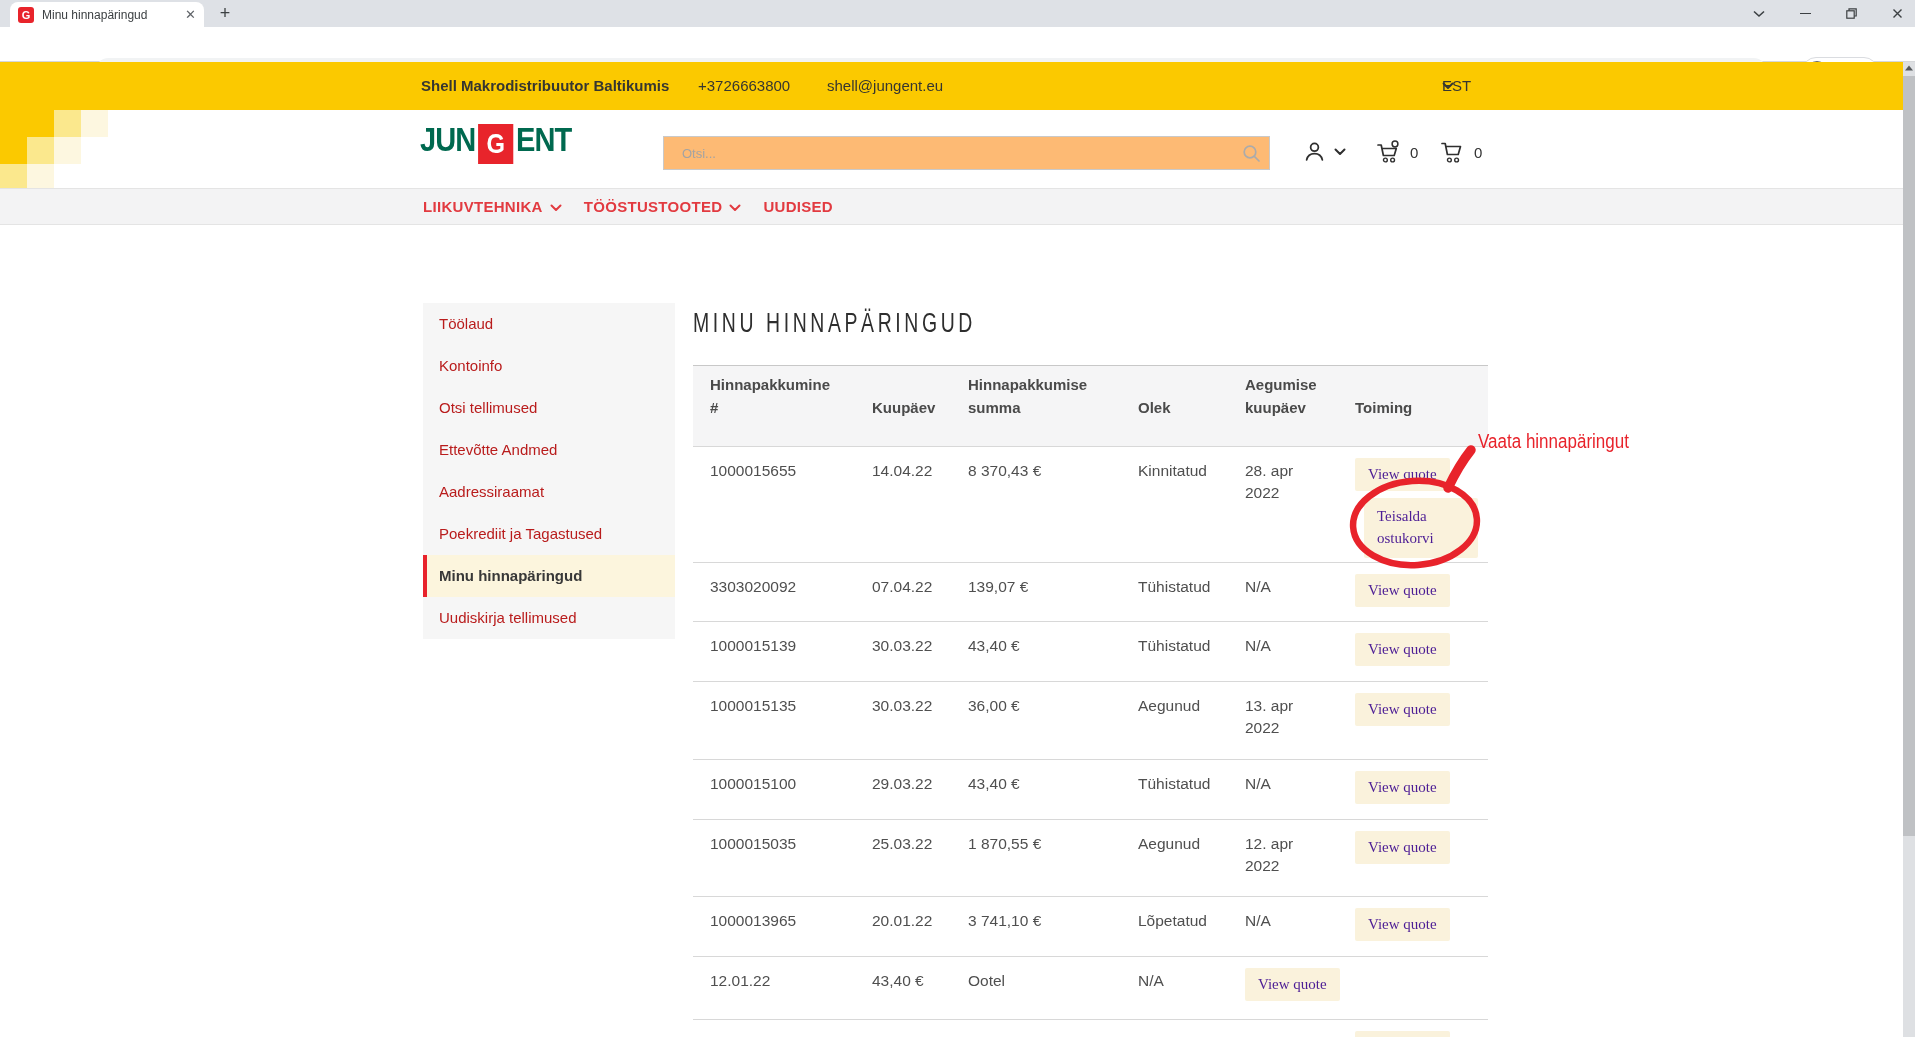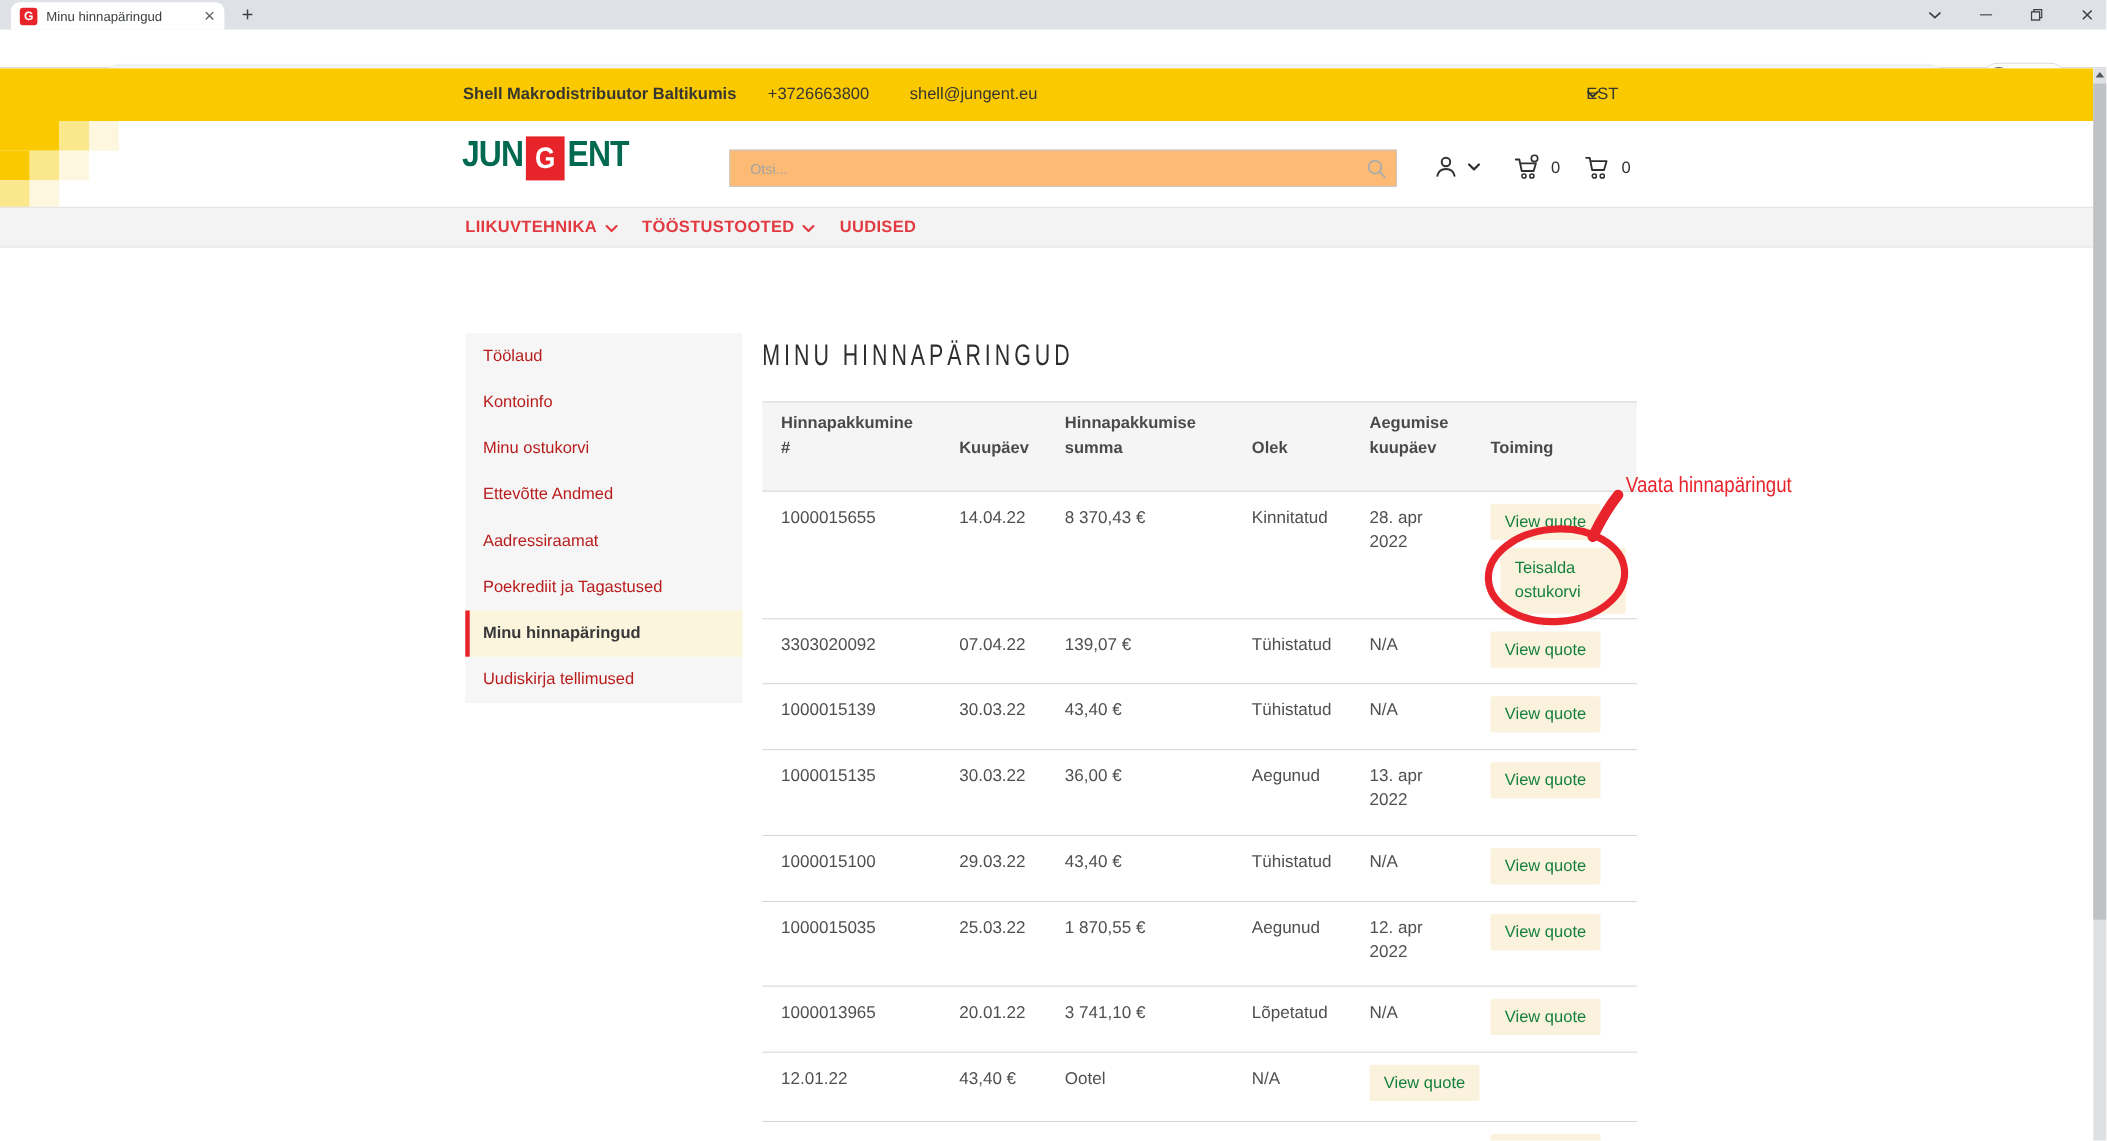--- a/index.html
+++ b/index.html
@@ -84,22 +84,22 @@
   .tr { display:grid; grid-template-columns:179px 96px 170px 107px 110px 133px; border-bottom:1px solid #d8d8d8; }
   .td { padding-top:13px; font-size:15.5px; color:#4f4f4f; line-height:1.45; }
   .td:first-child { padding-left:17px; }
   .td.pre { white-space:pre-line; }
   .td.actions { padding-top:11px; display:flex; flex-direction:column; align-items:flex-start; gap:7px; }
   .tr:nth-child(1){ min-height:116px; } .tr:nth-child(2){ min-height:59px; }
   .tr:nth-child(3){ min-height:60px; }  .tr:nth-child(4){ min-height:78px; }
   .tr:nth-child(5){ min-height:60px; }  .tr:nth-child(6){ min-height:77px; }
   .tr:nth-child(7){ min-height:60px; }  .tr:nth-child(8){ min-height:63px; }
   .tr:nth-child(9){ min-height:40px; border-bottom:none; }
-  .btn { background:#faf2dc; border:none; color:#15803d; font-size:15px; padding:8px 13px;
-         font-family:Liberation Sans, sans-serif; border-radius:2px; cursor:pointer; }
+  .btn { background:#faf2dc; border:none; color:#4c1d95; font-size:15px; padding:8px 13px;
+         font-family:Liberation Serif, serif; border-radius:2px; cursor:pointer; }
   .btn-move { margin-left:9px; width:114px; text-align:left; line-height:1.45; }
 
   
   .annotate-svg { position:absolute; inset:0; width:1915px; height:1037px; z-index:60; pointer-events:none; }
   .annotate-label { position:absolute; left:1478px; top:430px; font-size:20px; color:#e8232b; z-index:61;
                     transform:scaleX(.85); transform-origin:left; white-space:nowrap; }
 
   
   .scrollbar { position:absolute; left:1903px; top:62px; width:12px; height:975px; background:#dee0e3; }
   .sb-thumb { position:absolute; left:0; top:14px; width:12px; height:760px; background:#bfc1c4; }
@@ -271,21 +271,21 @@
           </div>
           <div class="nav-item">
             <span>UUDISED</span>
           </div>
         </div>
     </div>
 
     <div class="sidebar">
         <div class="side-item">Töölaud</div>
         <div class="side-item">Kontoinfo</div>
-        <div class="side-item">Minu ostukorvi</div>
+        <div class="side-item">Otsi tellimused</div>
         <div class="side-item">Ettevõtte Andmed</div>
         <div class="side-item">Aadressiraamat</div>
         <div class="side-item">Poekrediit ja Tagastused</div>
         <div class="side-item active">Minu hinnapäringud</div>
         <div class="side-item">Uudiskirja tellimused</div>
       </div>
 
     <div class="page-title">MINU HINNAPÄRINGUD</div>
 
     <div class="qtable">

